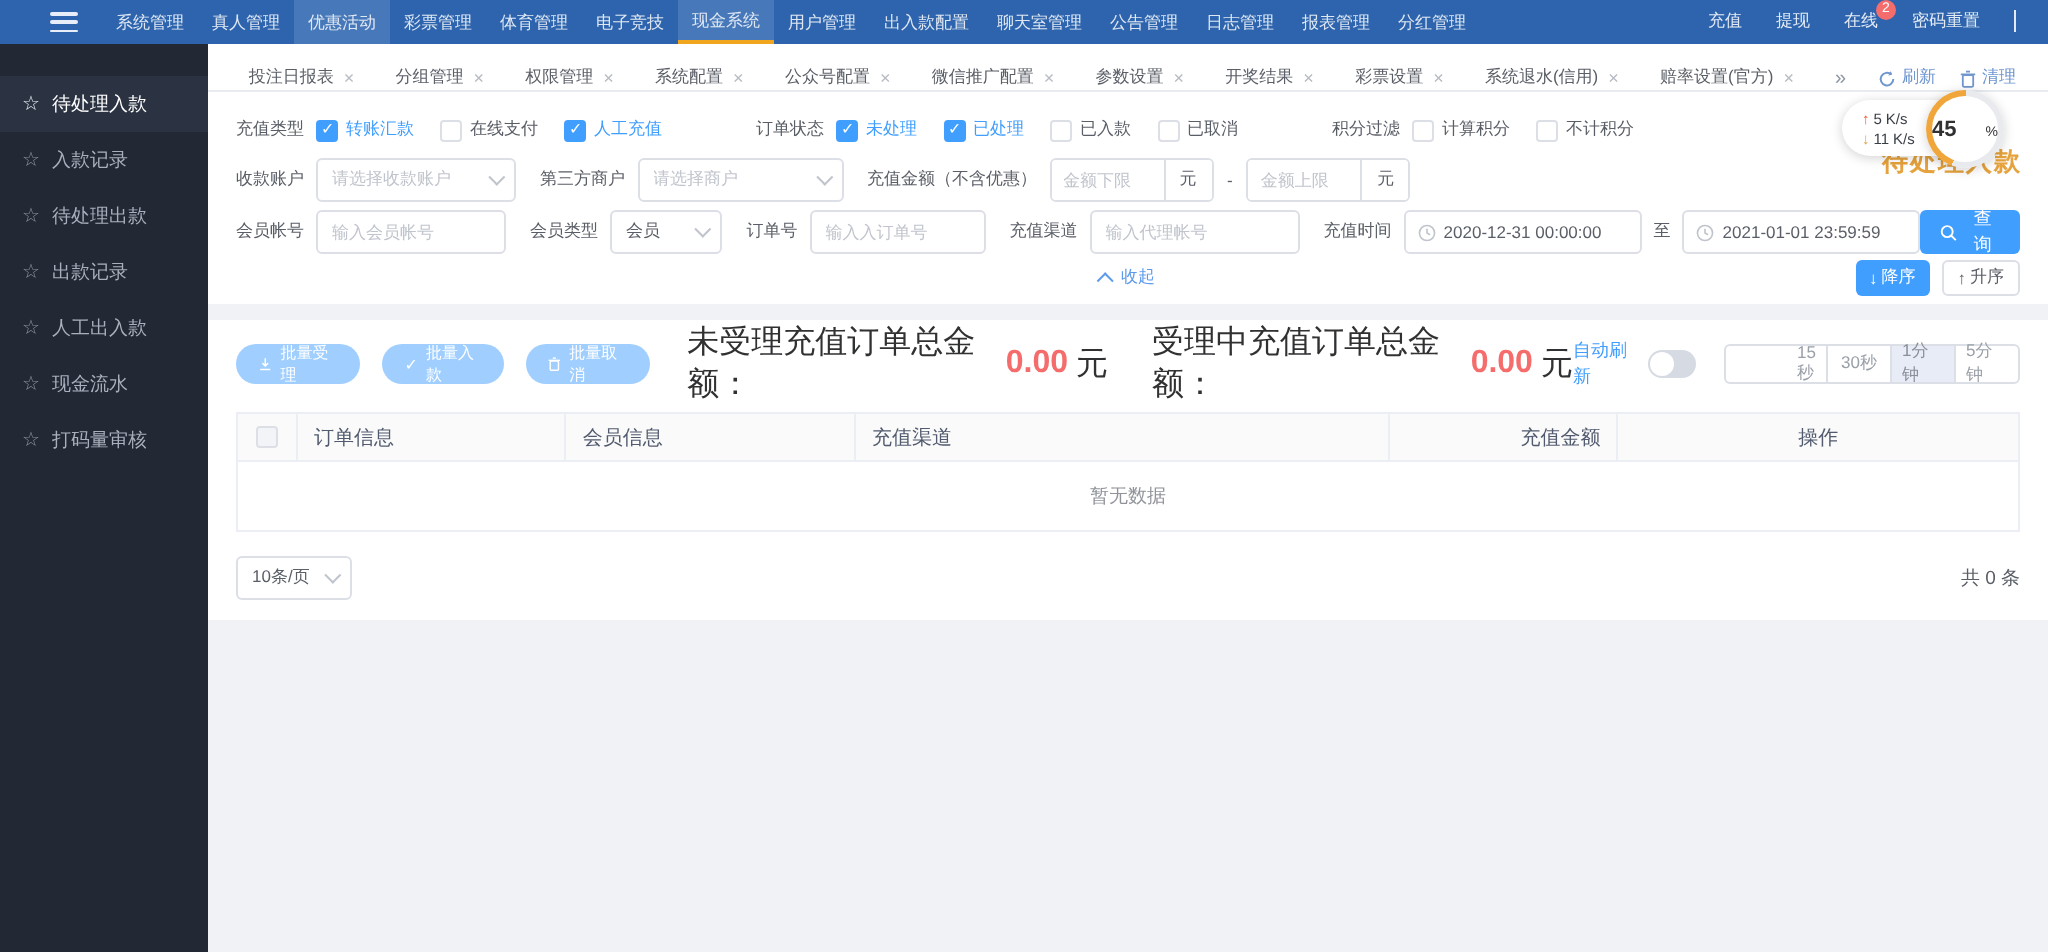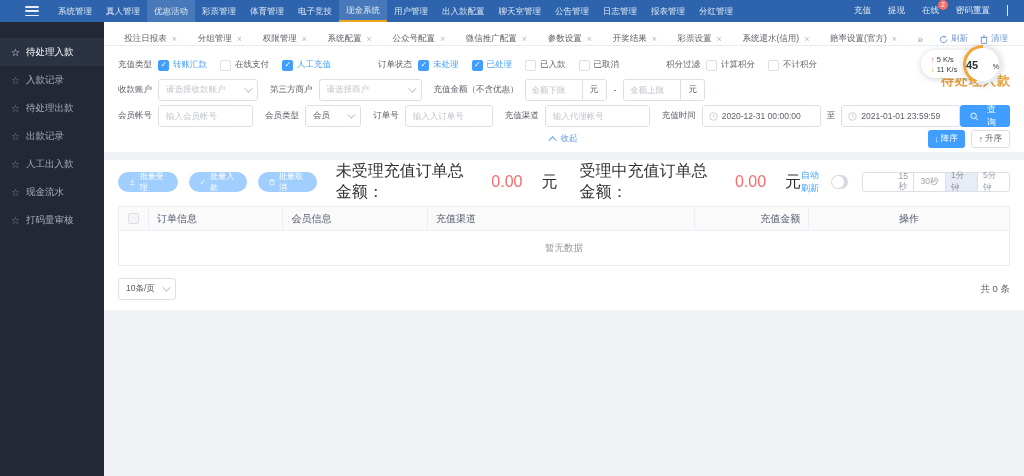--- a/index.html
+++ b/index.html
@@ -107,21 +107,21 @@
   .sort-asc { background:#fff; border:1px solid #dcdfe6; color:#5a5e66; }
 
   
   .list-card { background:#fff; margin-top:8px; padding:10px 14px; }
   .toolbar { display:flex; align-items:center; height:24px; }
   .pill { height:20px; border-radius:10px; background:#a0cfff; color:#fff;
     font-size:8px; display:flex; align-items:center; gap:4px; padding:0 11px;
     margin-right:11px; cursor:pointer; }
   .totals { display:flex; align-items:center; margin-left:8px; font-size:16px;
     color:#303133; }
-  .totals .red { color:#f56c6c; margin:0 19px; }
+  .totals .red { color:#f56c6c; margin:0 4px;font-weight:bold; }
   .totals .seg2 { margin-left:22px; }
   .auto-wrap { margin-left:auto; display:flex; align-items:center; gap:8px; }
   .auto-label { color:#409eff; font-size:9px; }
   .switch { width:28px; height:14px; border-radius:7px; background:#d6dae2;
     position:relative; cursor:pointer; }
   .switch .knob { position:absolute; left:1px; top:1px; width:12px; height:12px;
     border-radius:50%; background:#fff; }
   .intervals { display:flex; margin-left:6px; }
   .intv { height:20px; min-width:33px; padding:0 5px; border:1px solid #dcdfe6;
     background:#fff; color:#9aa0a8; font-size:8.5px; display:flex; align-items:center;

